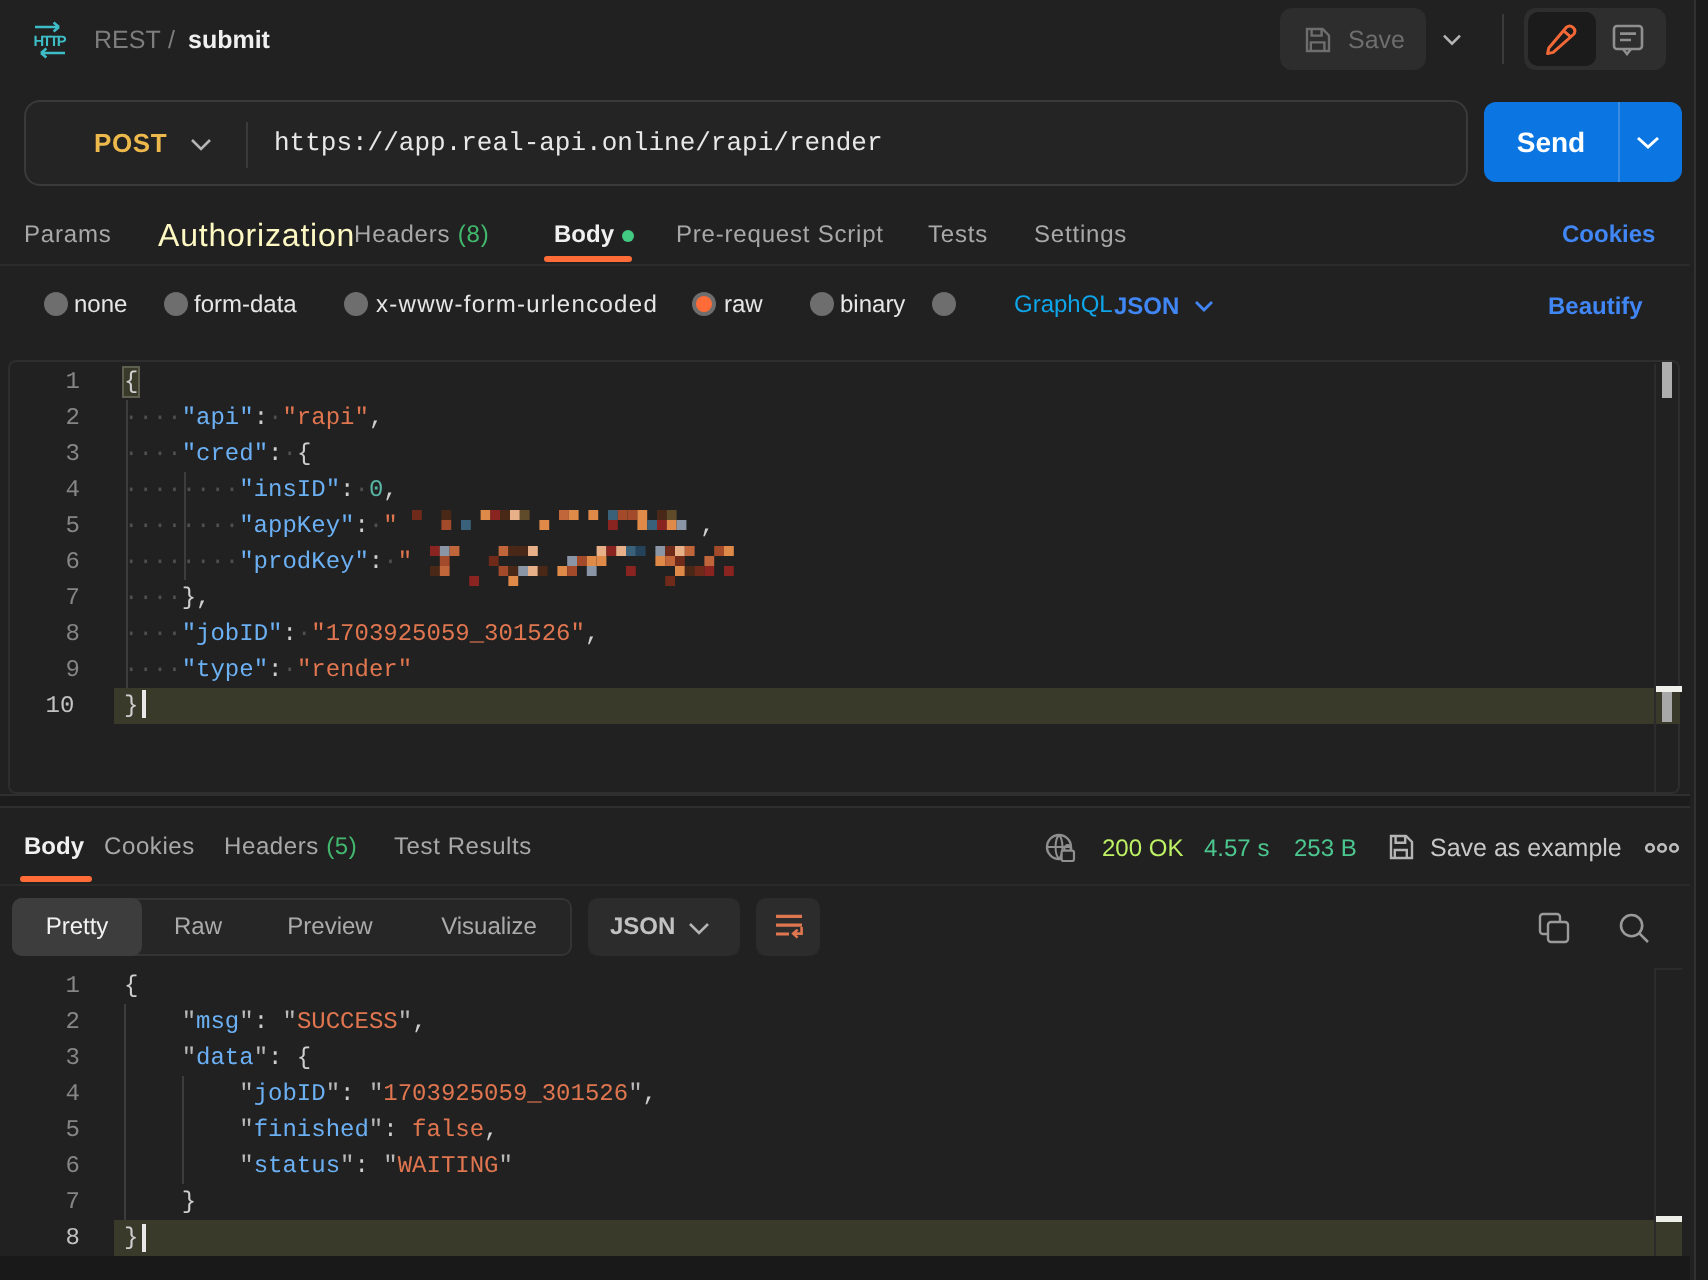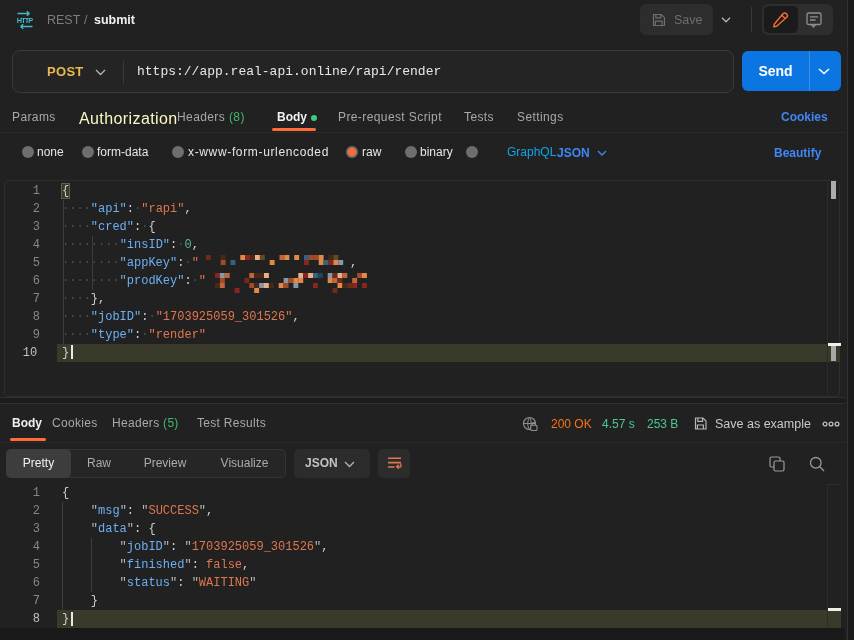--- a/index.html
+++ b/index.html
@@ -224,21 +224,21 @@
 <div class="abs" style="left:52px;top:416px;font-size:12px;color:#a8a8a8;letter-spacing:0.3px;">Cookies</div>
 <div class="abs" style="left:112px;top:416px;font-size:12px;color:#a8a8a8;letter-spacing:0.3px;">Headers <span style="color:#42b86e;">(5)</span></div>
 <div class="abs" style="left:197px;top:416px;font-size:12px;color:#a8a8a8;letter-spacing:0.3px;">Test Results</div>
 
 <svg class="abs" style="left:522px;top:416px;" width="17" height="16" viewBox="0 0 17 16">
   <circle cx="7.5" cy="7.5" r="6" fill="none" stroke="#8f8f8f" stroke-width="1.2"></circle>
   <path d="M1.5 7.5 H13.5 M7.5 1.5 C5.2 4 5.2 11 7.5 13.5 M7.5 1.5 C9.8 4 9.8 11 7.5 13.5" fill="none" stroke="#8f8f8f" stroke-width="1"></path>
   <rect x="8.8" y="9.3" width="6.2" height="5.2" rx="1" fill="#212121" stroke="#8f8f8f" stroke-width="1.1"></rect>
   <path d="M10.2 9.3 V8.3 a1.7 1.7 0 0 1 3.4 0 V9.3" fill="none" stroke="#8f8f8f" stroke-width="1.1"></path>
 </svg>
-<div class="abs" style="left:551px;top:417px;font-size:12px;color:#f97316;">200 OK</div>
+<div class="abs" style="left:551px;top:417px;font-size:12px;color:#bef264;">200 OK</div>
 <div class="abs" style="left:602px;top:417px;font-size:12px;color:#4cc78f;">4.57 s</div>
 <div class="abs" style="left:647px;top:417px;font-size:12px;color:#4cc78f;text-align:center;">253 B</div>
 <svg class="abs" style="left:694px;top:417px;" width="13" height="13" viewBox="0 0 13 13">
   <path d="M1.5 1 H9 L12 4 V12 H1.5 Z" fill="none" stroke="#b5b5b5" stroke-width="1.2"></path>
   <path d="M3.8 1 V4.4 H8.6 V1 M3.4 12 V8 H9.4 V12" fill="none" stroke="#b5b5b5" stroke-width="1.2"></path>
 </svg>
 <div class="abs" style="left:715px;top:417px;font-size:12.5px;color:#c9c9c9;">Save as example</div>
 <svg class="abs" style="left:822px;top:420px;" width="18" height="8" viewBox="0 0 18 8">
   <circle cx="3" cy="4" r="1.9" fill="none" stroke="#bdbdbd" stroke-width="1.3"></circle>
   <circle cx="9" cy="4" r="1.9" fill="none" stroke="#bdbdbd" stroke-width="1.3"></circle>

